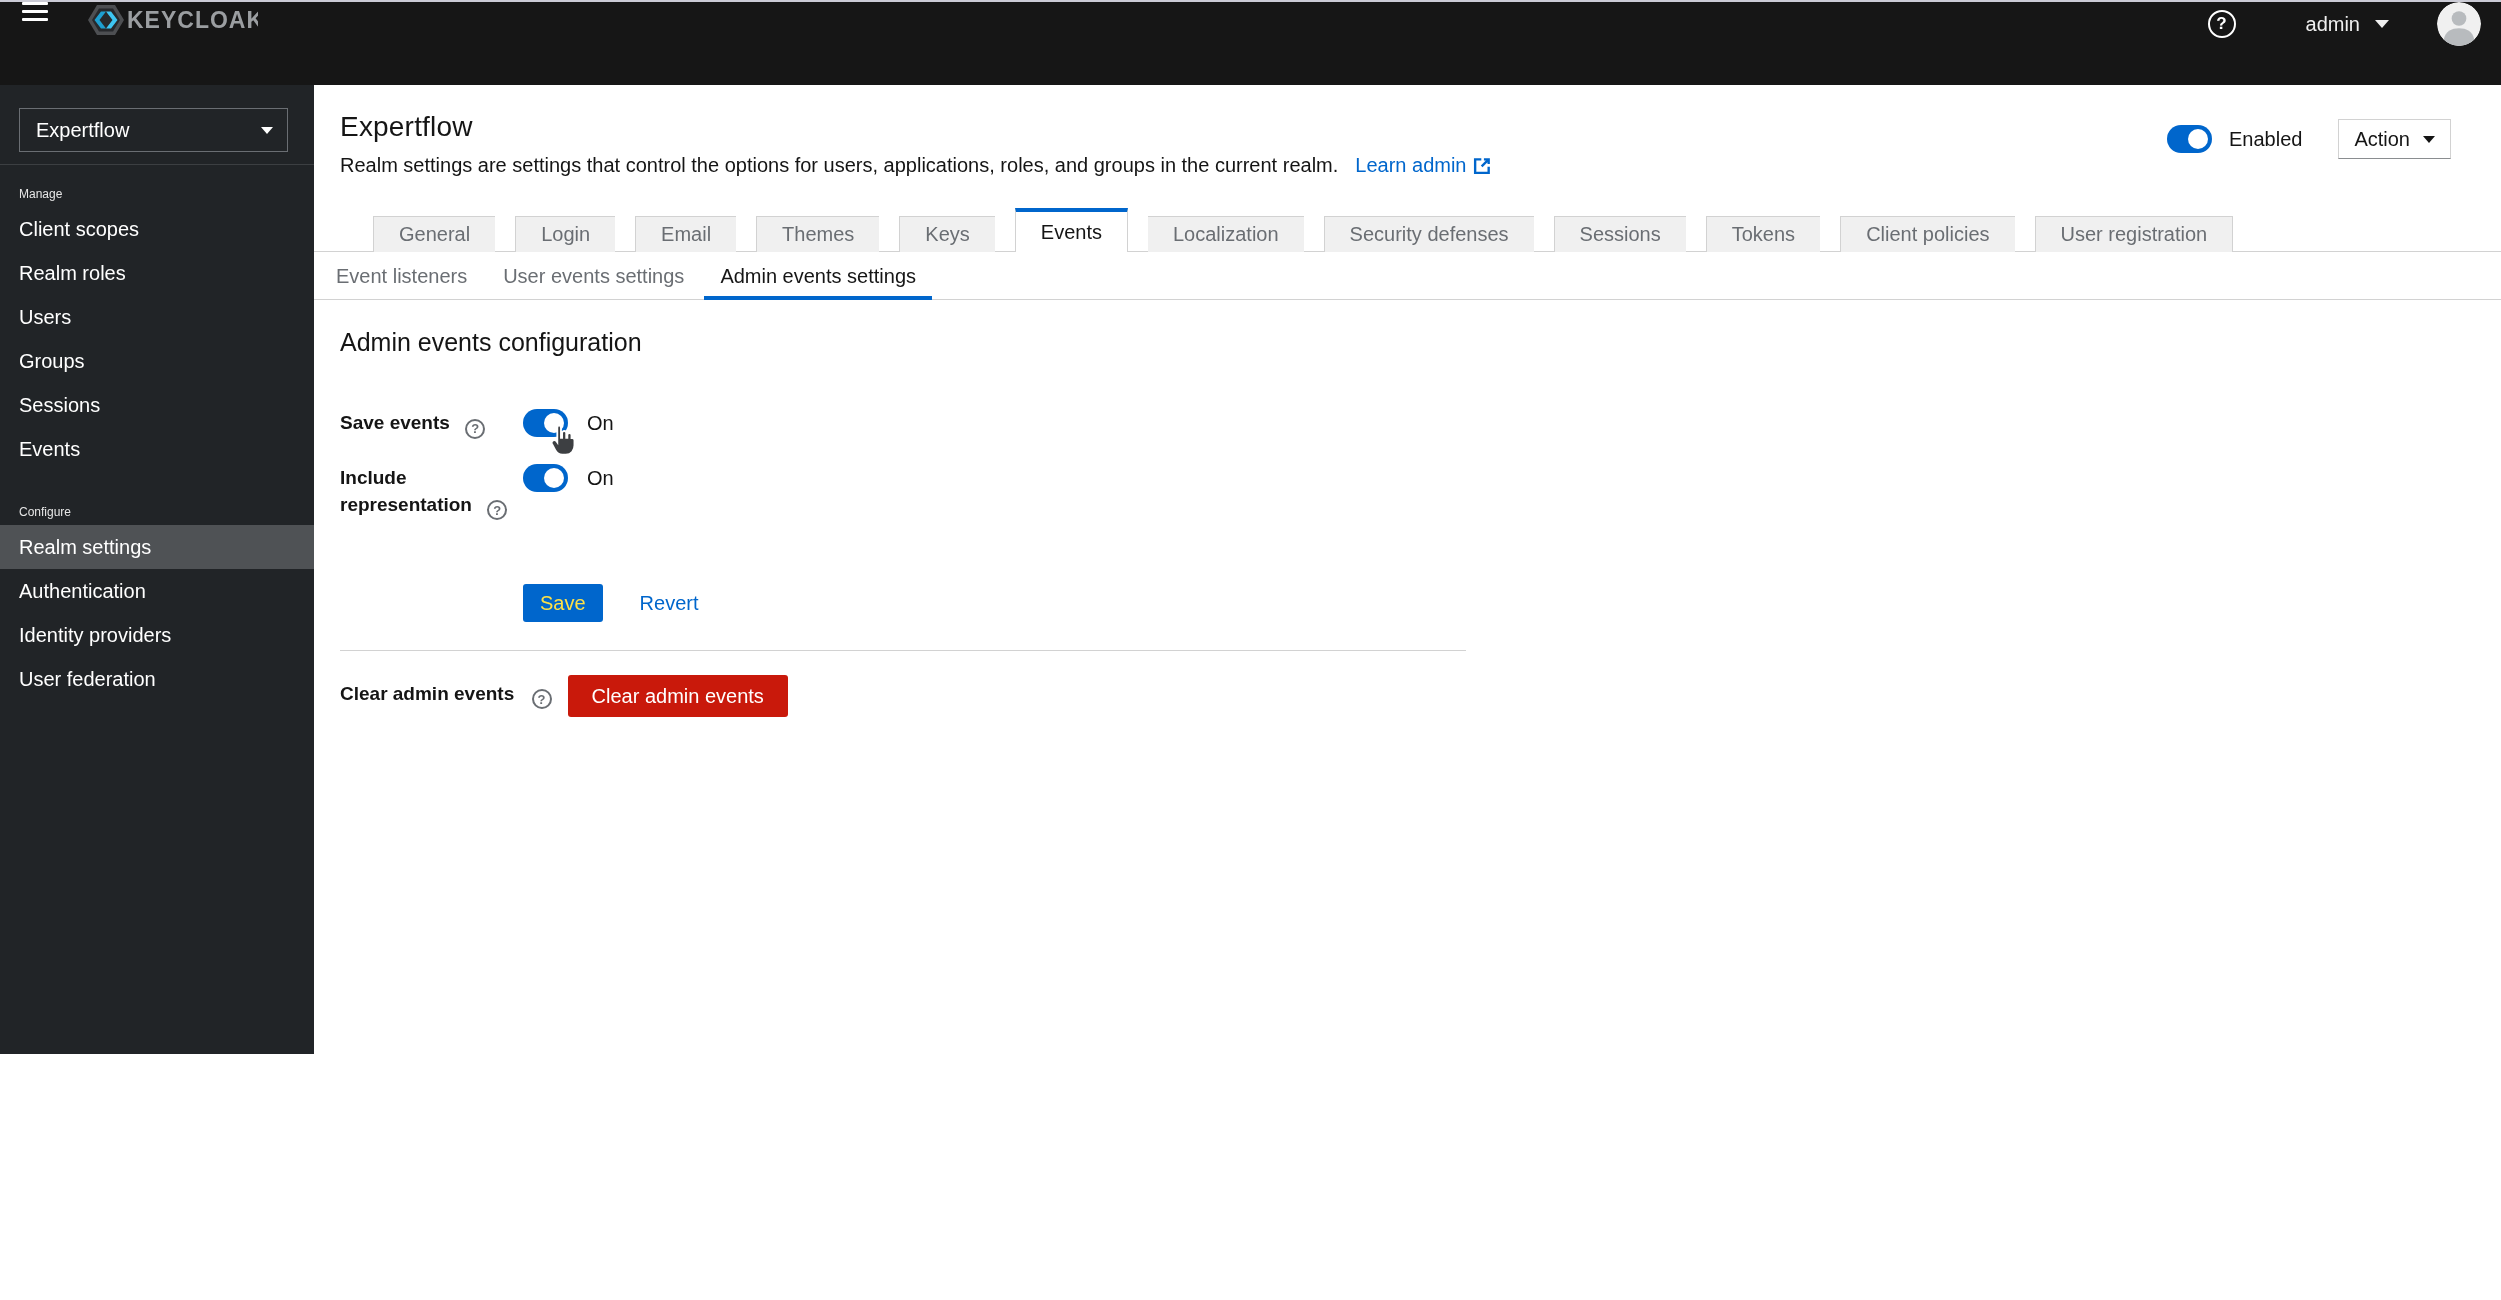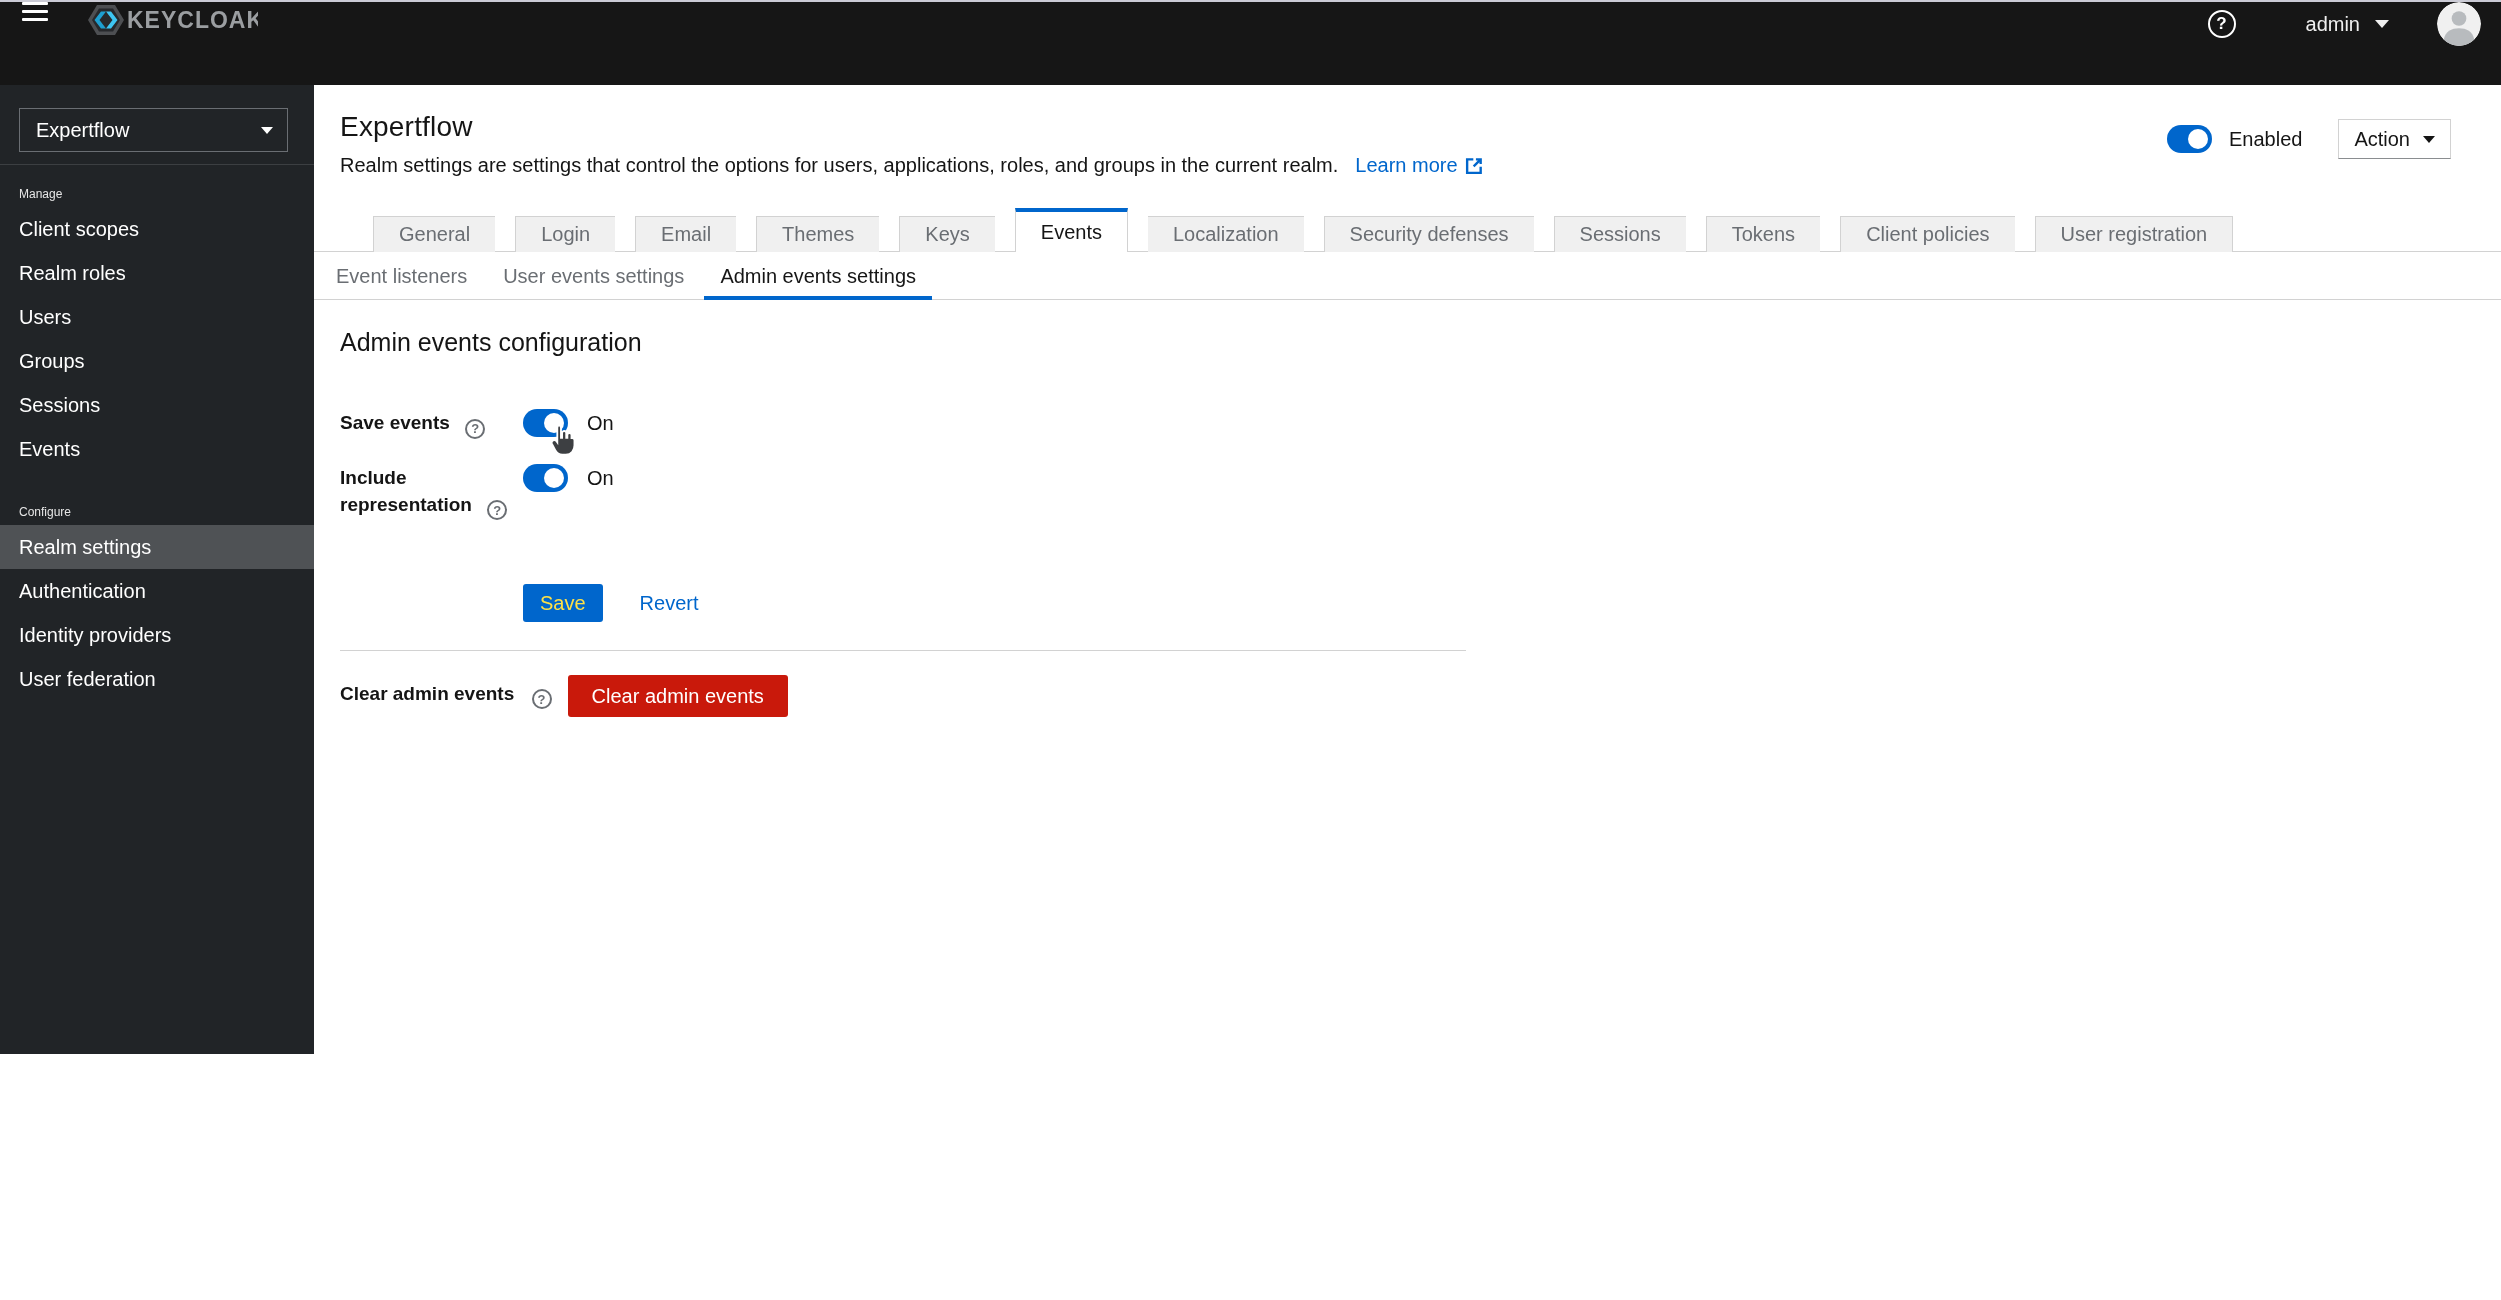--- a/index.html
+++ b/index.html
@@ -153,21 +153,21 @@
     </div>
   </nav>
 
   <main class="main">
     <div class="page-header">
       <div>
         <h1 class="title">Expertflow</h1>
         <div class="desc-row">
           <span>Realm settings are settings that control the options for users, applications, roles, and groups in the current realm.</span>
           <a class="learn-more">
-            <span>Learn more</span>
+            <span>Learn admin</span>
             <svg width="19" height="19" viewBox="0 0 16 16">
               <path d="M9.2 1.8h5v5h-2V5.2L8 9.4 6.6 8l4.2-4.2H9.2v-2z" fill="#0066cc"></path>
               <path d="M12.2 9v4.2H2.8V3.8H7v-2H.8v13.4h13.4V9h-2z" fill="#0066cc"></path>
             </svg>
           </a>
         </div>
       </div>
       <div class="header-controls">
         <div class="switch">
             <span class="knob"></span>

